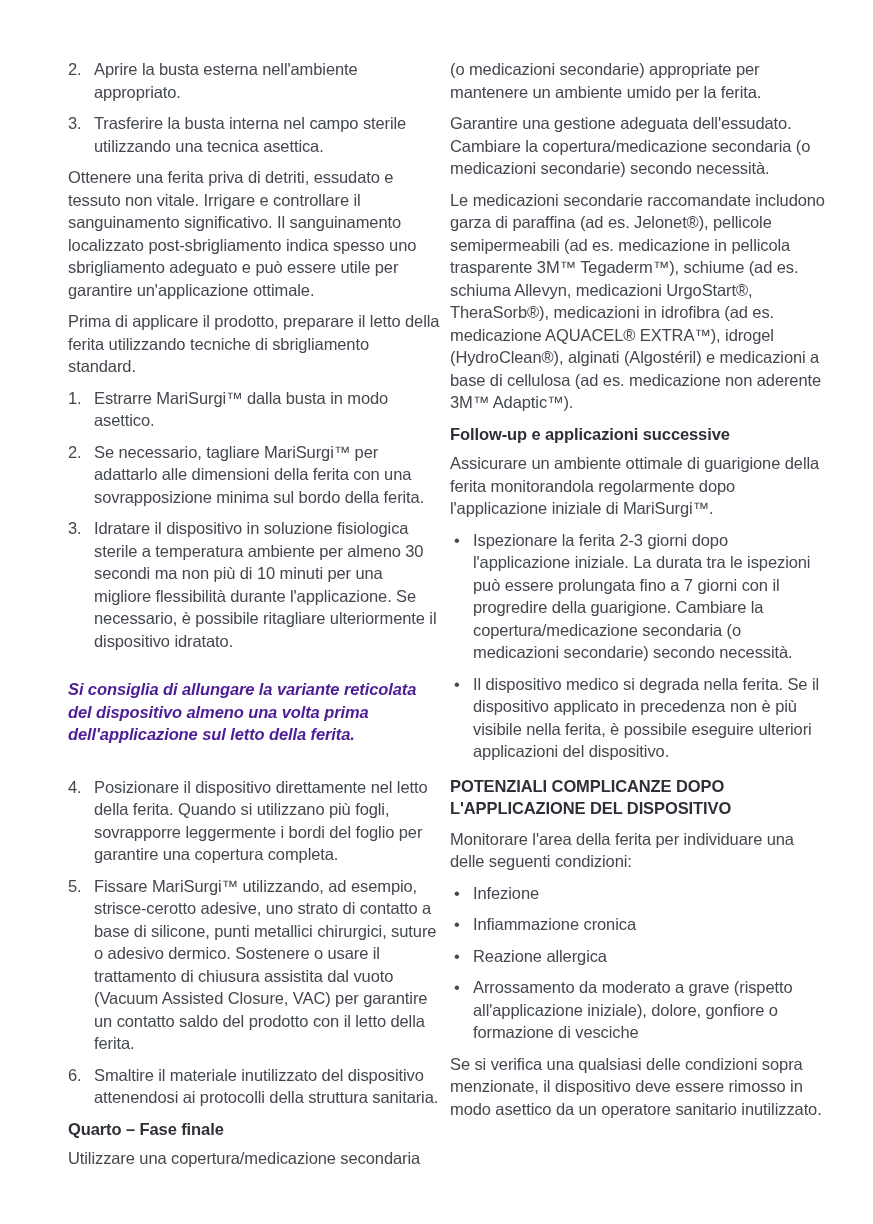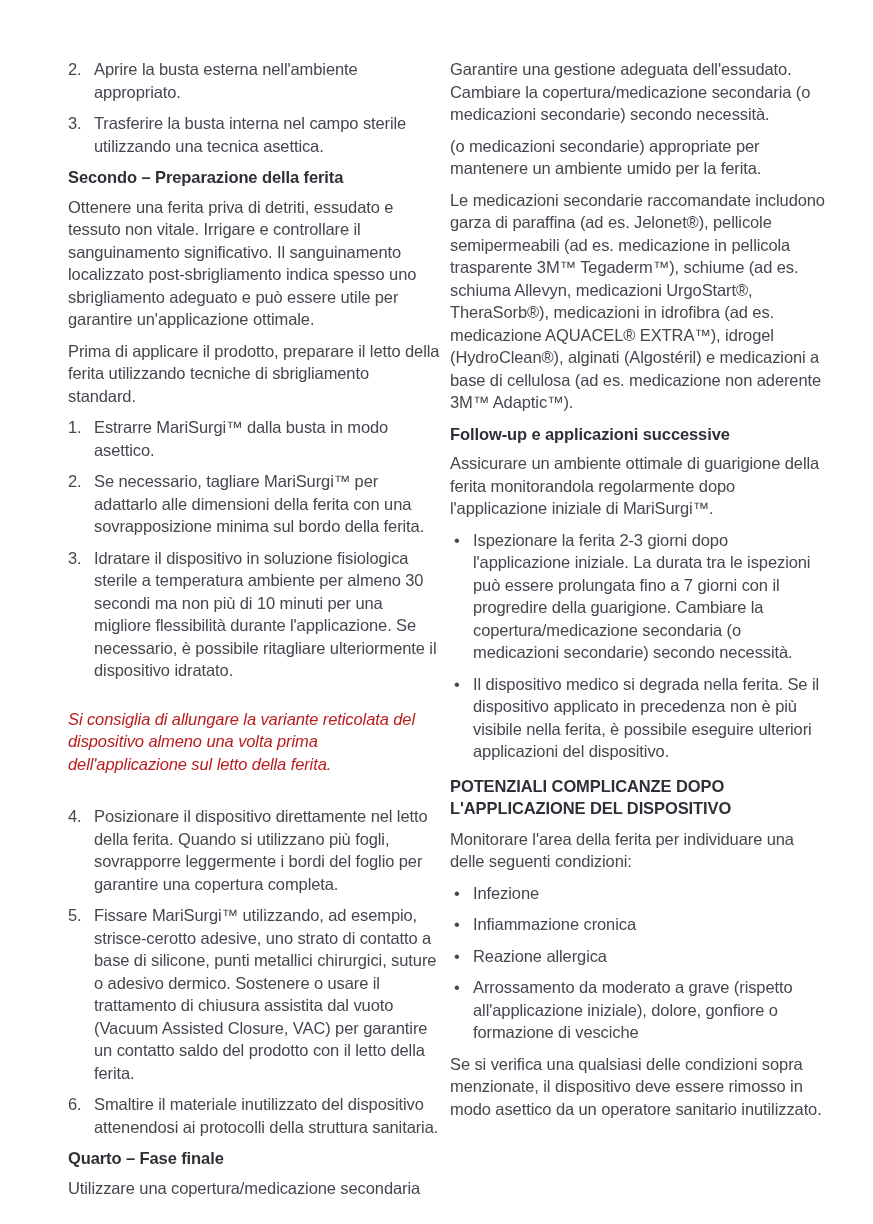--- a/index.html
+++ b/index.html
@@ -31,41 +31,40 @@
     font-weight: bold;
     color: #2d3036;
     margin: 2px 0 7px 0;
   }
   .h.caps { margin-top: 12px; margin-bottom: 8px; }
   .li { display: flex; margin-bottom: 9px; }
   .li .marker { flex: 0 0 26px; }
   .li.bullet .marker { flex: 0 0 23px; padding-left: 4px; }
   .li .li-text { flex: 1 1 auto; }
   .note {
-    font-weight: normal;
+    font-weight: bold;
     font-style: italic;
-    color: #b91c1c;
+    color: #4c1d95;
     margin: 26px 0 30px 0;
   }
 </style>
 </head>
 <body>
 
 <div class="page">
 
   <div class="col left">
     <div class="li num">
       <span class="marker">2.</span>
       <span class="li-text">Aprire la busta esterna nell'ambiente appropriato.</span>
     </div>
     <div class="li num">
       <span class="marker">3.</span>
       <span class="li-text">Trasferire la busta interna nel campo sterile utilizzando una tecnica asettica.</span>
     </div>
-    <h3 class="h">Secondo – Preparazione della ferita</h3>
     <p class="para">Ottenere una ferita priva di detriti, essudato e tessuto non vitale. Irrigare e controllare il sanguinamento significativo. Il sanguinamento localizzato post-sbrigliamento indica spesso uno sbrigliamento adeguato e può essere utile per garantire un'applicazione ottimale.</p>
     <p class="para">Prima di applicare il prodotto, preparare il letto della ferita utilizzando tecniche di sbrigliamento standard.</p>
     <div class="li num">
       <span class="marker">1.</span>
       <span class="li-text">Estrarre MariSurgi™ dalla busta in modo asettico.</span>
     </div>
     <div class="li num">
       <span class="marker">2.</span>
       <span class="li-text">Se necessario, tagliare MariSurgi™ per adattarlo alle dimensioni della ferita con una sovrapposizione minima sul bordo della ferita.</span>
     </div>
@@ -84,22 +83,22 @@
     </div>
     <div class="li num">
       <span class="marker">6.</span>
       <span class="li-text">Smaltire il materiale inutilizzato del dispositivo attenendosi ai protocolli della struttura sanitaria.</span>
     </div>
     <h3 class="h">Quarto – Fase finale</h3>
     <p class="para">Utilizzare una copertura/medicazione secondaria</p>
   </div>
 
   <div class="col right">
+    <p class="para">(o medicazioni secondarie) appropriate per mantenere un ambiente umido per la ferita.</p>
     <p class="para">Garantire una gestione adeguata dell'essudato. Cambiare la copertura/medicazione secondaria (o medicazioni secondarie) secondo necessità.</p>
-    <p class="para">(o medicazioni secondarie) appropriate per mantenere un ambiente umido per la ferita.</p>
     <p class="para">Le medicazioni secondarie raccomandate includono garza di paraffina (ad es. Jelonet®), pellicole semipermeabili (ad es. medicazione in pellicola trasparente 3M™ Tegaderm™), schiume (ad es. schiuma Allevyn, medicazioni UrgoStart®, TheraSorb®), medicazioni in idrofibra (ad es. medicazione AQUACEL® EXTRA™), idrogel (HydroClean®), alginati (Algostéril) e medicazioni a base di cellulosa (ad es. medicazione non aderente 3M™ Adaptic™).</p>
     <h3 class="h">Follow-up e applicazioni successive</h3>
     <p class="para">Assicurare un ambiente ottimale di guarigione della ferita monitorandola regolarmente dopo l'applicazione iniziale di MariSurgi™.</p>
     <div class="li bullet">
       <span class="marker">•</span>
       <span class="li-text">Ispezionare la ferita 2-3 giorni dopo l'applicazione iniziale. La durata tra le ispezioni può essere prolungata fino a 7 giorni con il progredire della guarigione. Cambiare la copertura/medicazione secondaria (o medicazioni secondarie) secondo necessità.</span>
     </div>
     <div class="li bullet">
       <span class="marker">•</span>
       <span class="li-text">Il dispositivo medico si degrada nella ferita. Se il dispositivo applicato in precedenza non è più visibile nella ferita, è possibile eseguire ulteriori applicazioni del dispositivo.</span>

